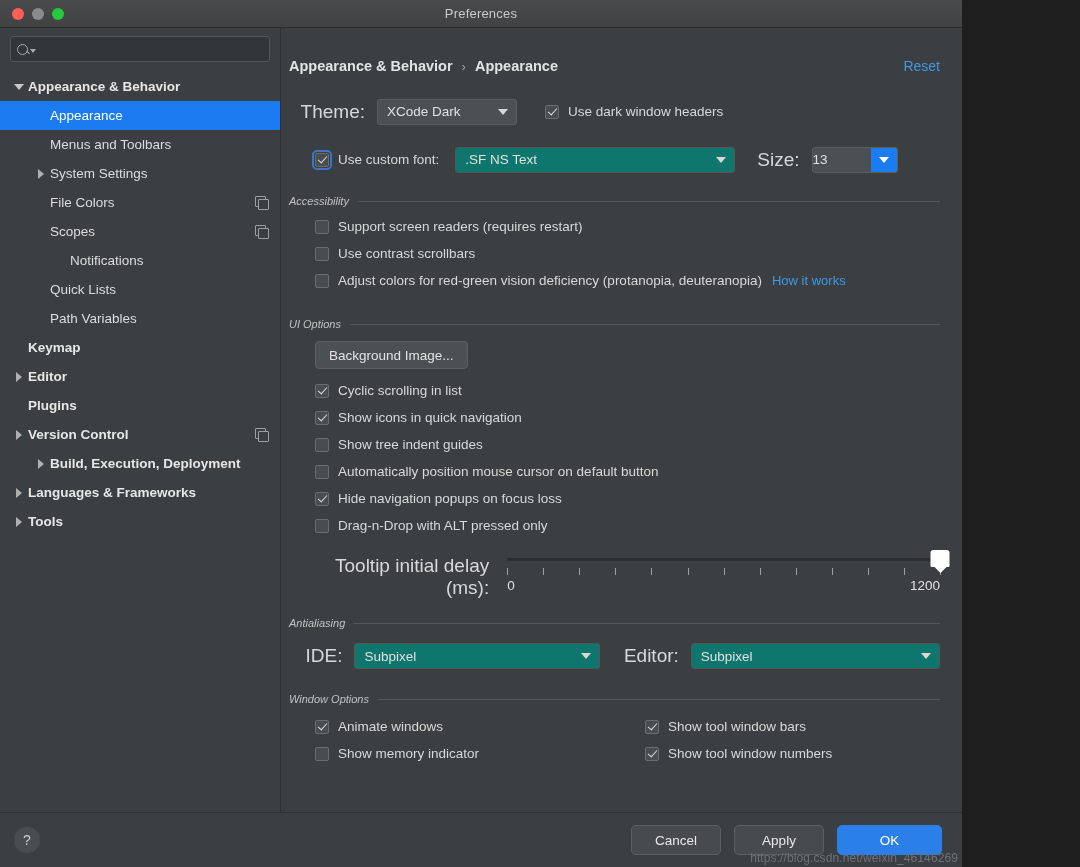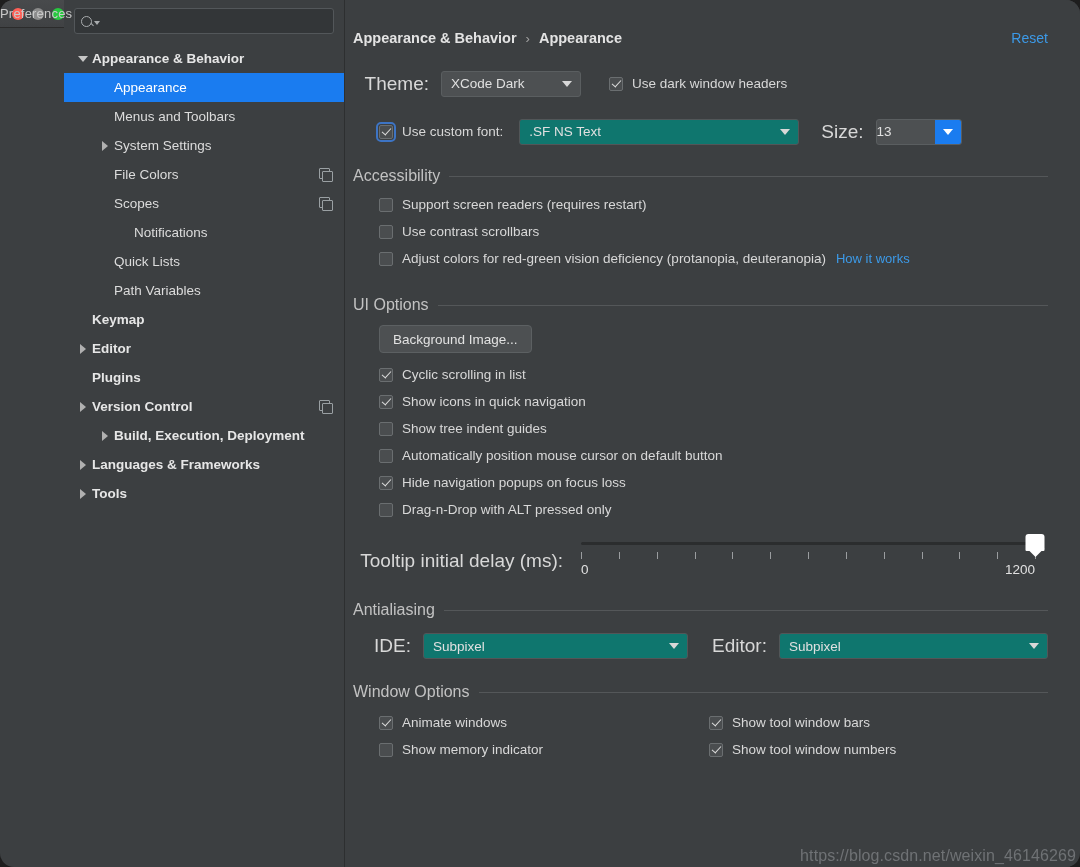--- a/index.html
+++ b/index.html
@@ -4,25 +4,24 @@
 <style>
   * { box-sizing: border-box; margin: 0; padding: 0; }
   html, body {
     width: 1080px; height: 867px;
     background: #1e1e1e;
     font-family: "Liberation Sans", sans-serif;
     overflow: hidden;
   }
   .window {
     position: relative;
-    width: 1080px; height: 867px;
+    width: 962px; height: 867px;
     background: #3c3f41;
-    display: flex; 
+    display: flex; flex-direction: column;
     overflow: hidden;
-    border-radius: 14px;
   }
 
   
   .titlebar {
     height: 28px;
     background: linear-gradient(#484a4c, #404244);
     border-bottom: 1px solid #2b2b2b;
     display: flex; align-items: center;
     position: relative;
     flex: 0 0 28px;
@@ -145,21 +144,21 @@
     content:""; position:absolute; left:4px; top:0.5px;
     width:4px; height:8px; border:solid #dcdcdc; border-width:0 1.7px 1.7px 0;
     transform: rotate(42deg);
   }
   .cbox.focused { outline:2px solid #3d74c4; outline-offset:1px; }
   .cb-label { font-size:13.5px; color:#d8d8d8; margin-left:9px; white-space:nowrap; }
   .inline-link { font-size:13px; color:#3c9ae8; margin-left:10px; cursor:pointer; white-space:nowrap;}
 
   
   .group { display:flex; align-items:center; gap:9px; margin-top:2px; }
-  .group-title { font-size:16px; color:#c2c2c2; white-space:nowrap; }
+  .group-title { font-size:11px; color:#c2c2c2; white-space:nowrap;font-style:italic; }
   .rule { flex:1; height:1px; background:#545759; }
 
   
   .slider-wrap { position:relative; height:48px; }
   .track { position:absolute; left:0; right:0; top:5px; height:3px; background:#2b2d2e; border-radius:2px; }
   .ticks { position:absolute; left:0; right:0; top:15px; height:8px; }
   .tick { position:absolute; top:0; width:1px; height:7px; background:#9a9d9f; }
   .knob {
     position:absolute; top:-3px; width:19px; height:17px; background:#ffffff;
     border-radius:3px 3px 1px 1px; transform: translateX(-50%);
@@ -185,21 +184,21 @@
   .fbtn {
     height:30px; min-width:90px; border-radius:5px; border:1px solid #5c6062;
     background:#484b4d; color:#e8e8e8; font-size:13.5px; margin-left:13px;
     display:inline-flex;align-items:center;justify-content:center;cursor:pointer;
     font-family:"Liberation Sans", sans-serif;
   }
   .fbtn.primary { background:#2a7fe8; border-color:#2a7fe8; color:#fff; min-width:105px;}
 
   .watermark{
     position:absolute; right:4px; bottom:2px;
-    font-size:16px; color:#6f7275; letter-spacing:.1px;
+    font-size:12px; color:#6f7275; letter-spacing:.1px;
     font-family:"Liberation Sans", sans-serif; pointer-events:none;
   }
 </style>
 </head>
 <body>
 
 <div class="window">
 
   <div class="titlebar">
     <div class="traffic">

